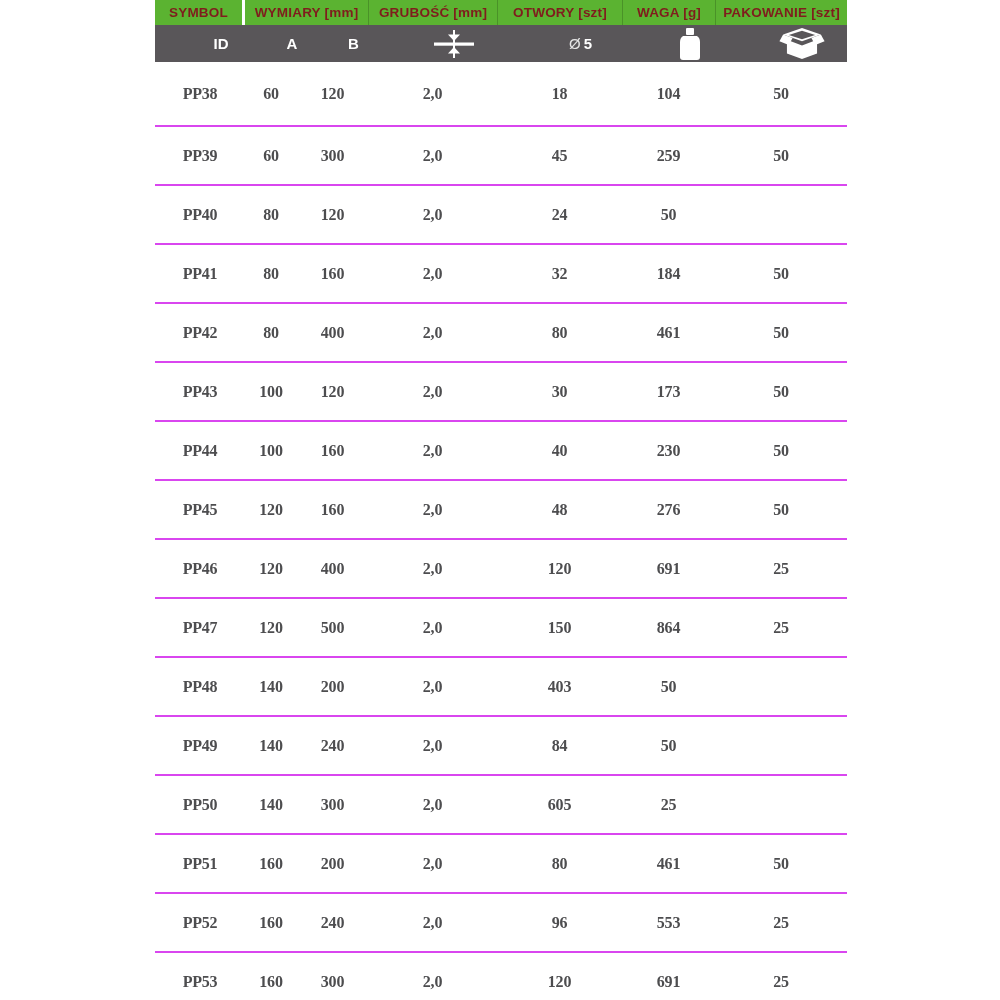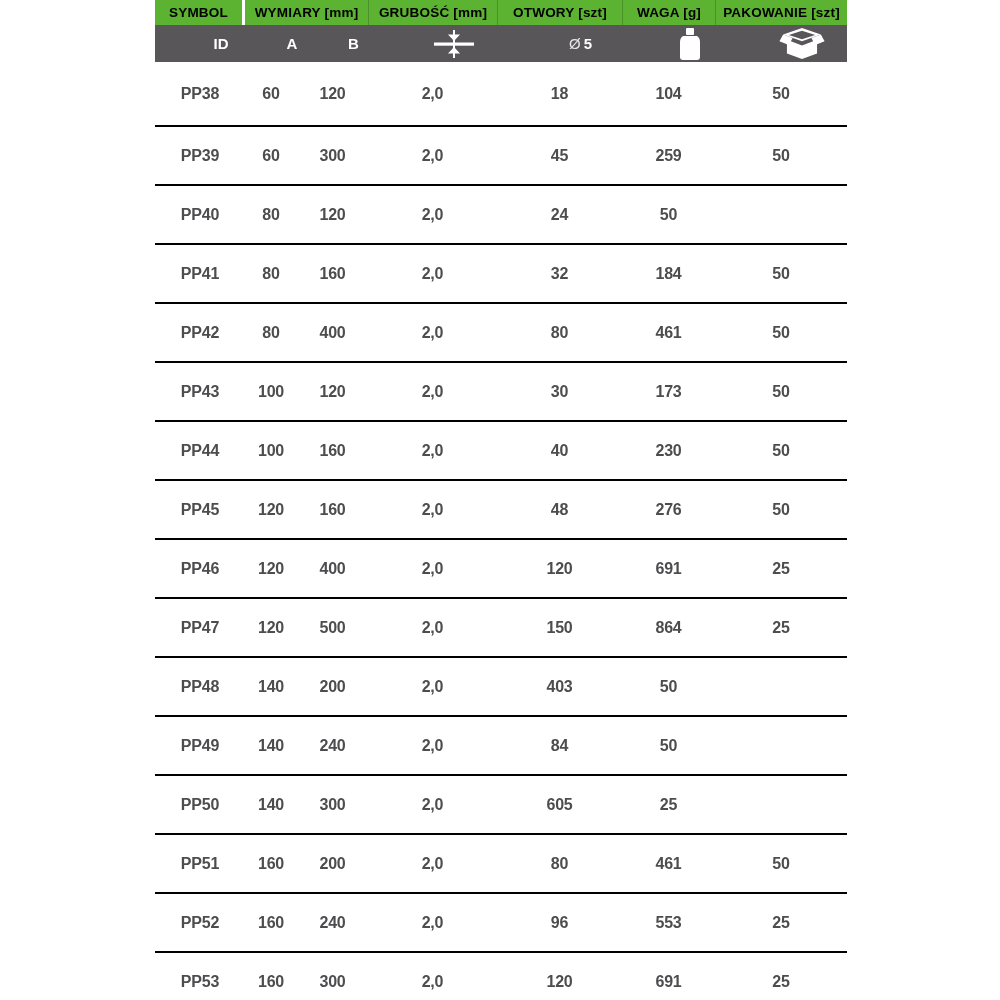--- a/index.html
+++ b/index.html
@@ -4,34 +4,34 @@
 <style>
   html,body{margin:0;padding:0;background:#ffffff;}
   body{width:1000px;height:1000px;position:relative;overflow:hidden;
        font-family:"Liberation Sans","DejaVu Sans",sans-serif;}
   .tbl{position:absolute;left:155px;top:0;width:692px;}
   .grid{display:grid;grid-template-columns:90px 52px 71px 129px 125px 93px 132px;}
   .cell{display:flex;align-items:center;justify-content:center;}
 
   
   .ghead{background:#5bb331;height:25px;}
-  .ghead .cell{color:#000000;font-weight:bold;font-size:13.5px;letter-spacing:.2px;}
+  .ghead .cell{color:#7f1d1d;font-weight:bold;font-size:13.5px;letter-spacing:.2px;}
   .ghead .c-sym{border-right:3px solid #ffffff;}
   .ghead .c-sep{border-left:1px solid rgba(0,0,0,0.18);}
   .ghead .c-wym{grid-column:2 / span 2;}
 
   
   .dhead{background:#595659;height:37px;}
   .dhead .cell{color:#ffffff;font-weight:bold;font-size:15px;padding-left:42px;}
   .dhead svg{display:block;}
   .diam{font-weight:bold;}
   .diam .oslash{opacity:.85;font-weight:normal;margin-right:3px;}
 
   
-  .row{height:57px;border-bottom:2px solid #000000;}
+  .row{height:57px;border-bottom:2px solid #d946ef;font-family:Liberation Serif, serif;}
   .row:first-child{height:63px;}
   .row .cell{color:#4d4d4f;font-weight:bold;font-size:16px;letter-spacing:-.2px;}
 </style>
 </head>
 <body>
 
 <div class="tbl">
 
   <div class="grid ghead">
     <div class="cell c-sym">SYMBOL</div>

